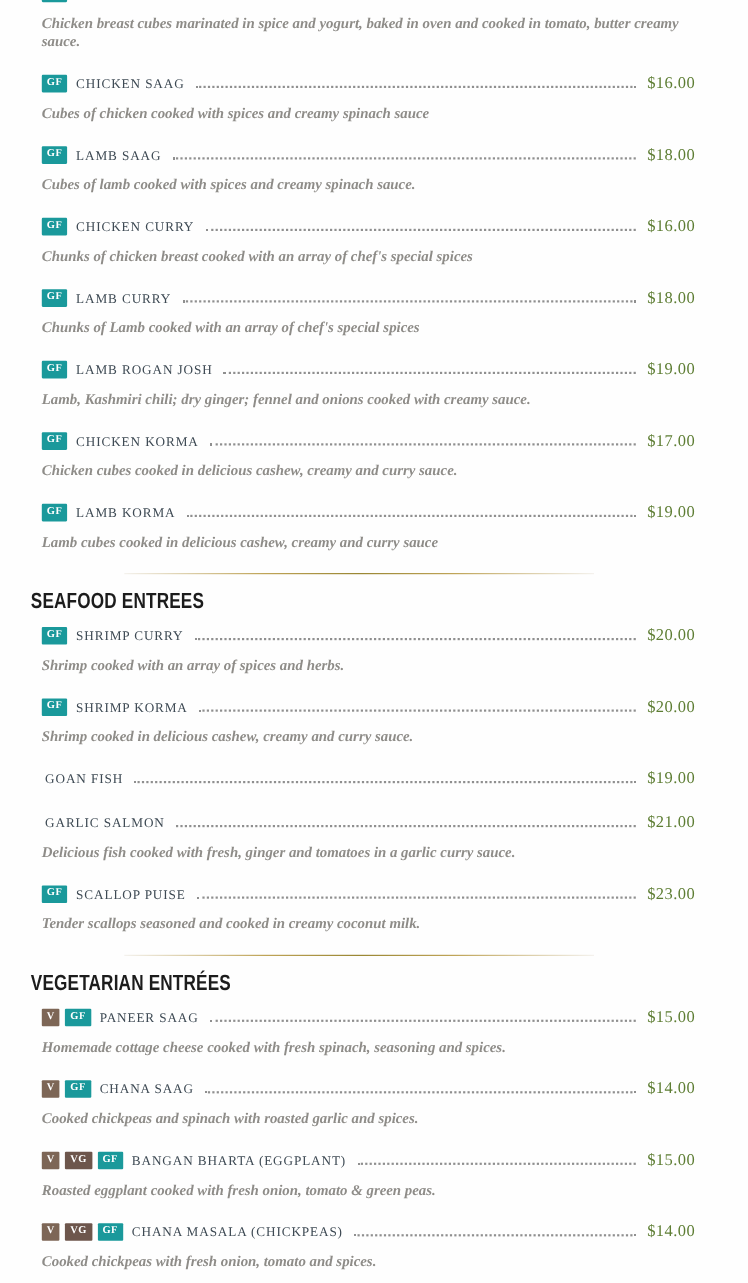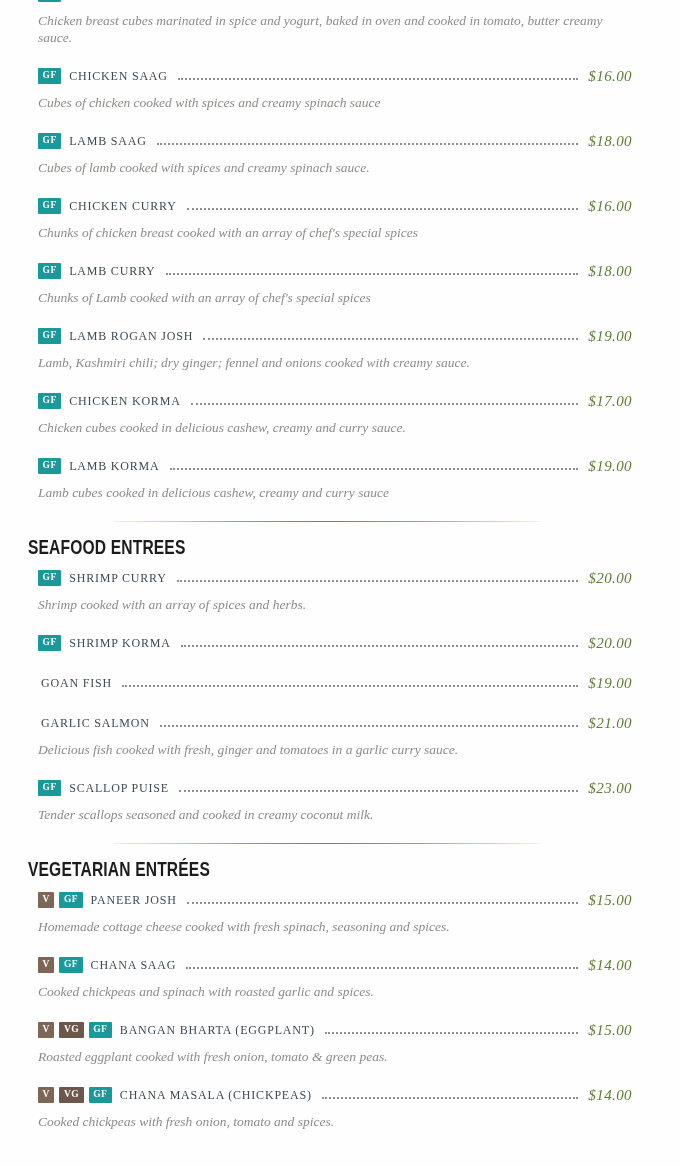--- a/index.html
+++ b/index.html
@@ -23,22 +23,22 @@
   .item.clip-top{margin-top:-16px;}
   .row{display:flex;align-items:center;height:20px;}
   .badges{display:flex;align-items:center;flex-shrink:0;}
   .badge{display:inline-block;font:700 9.5px/1 "Liberation Serif", serif;color:var(--badge-text);
          padding:3.5px 4.5px;margin-right:5px;border-radius:1px;letter-spacing:.5px;}
   .badge-gf{background:var(--badge-gf);}
   .badge-v{background:var(--badge-v);}
   .badge-vg{background:var(--badge-vg);text-align:center;}
   .name{font-size:12px;color:var(--name);letter-spacing:.8px;white-space:nowrap;flex-shrink:0;margin-left:3px;}
   .dots{flex:1;height:0;border-bottom:2px dotted var(--dots);margin:6px 10px 0 10px;min-width:20px;}
-  .price{font-size:15px;color:var(--price);letter-spacing:.4px;flex-shrink:0;font-style:italic;}
-  .desc{margin-top:8px;font-style:italic;font-size:13.5px;line-height:17px;color:var(--desc);}
+  .price{font-size:15px;color:var(--price);letter-spacing:.4px;flex-shrink:0;}
+  .desc{margin-top:8px;font-style:italic;font-size:13.5px;line-height:17px;color:var(--desc);font-weight:bold;}
 
   .section-sep{height:1px;width:427px;margin:6px 0 0 75px;
     background:linear-gradient(to right, rgba(210,200,180,.25), #b89a45 30%, #8f7a1e 50%, #b89a45 70%, rgba(210,200,180,.25));}
   .section-title{margin:12px 0 8px -10px;font-family:"Liberation Sans", sans-serif;font-weight:700;
     font-size:20px;line-height:26px;color:var(--title);letter-spacing:.2px;
     transform:scaleX(.78);transform-origin:left center;white-space:nowrap;}
 </style>
 </head>
 <body>
 
@@ -156,20 +156,21 @@
 
   <div class="item">
     <div class="row">
       <span class="badges">
           <span class="badge badge-gf">GF</span>
         </span>
       <span class="name">SHRIMP KORMA</span>
       <span class="dots"></span>
       <span class="price">$20.00</span>
     </div>
+    <div class="desc">Shrimp cooked in delicious cashew, creamy and curry sauce.</div>
   </div>
 
   <div class="item">
     <div class="row">
       <span class="badges"></span>
       <span class="name">GOAN FISH</span>
       <span class="dots"></span>
       <span class="price">$19.00</span>
     </div>
   </div>
@@ -198,21 +199,21 @@
 
   <div class="section-sep"></div>
   <h2 class="section-title">VEGETARIAN ENTRÉES</h2>
 
   <div class="item">
     <div class="row">
       <span class="badges">
           <span class="badge badge-v">V</span>
           <span class="badge badge-gf">GF</span>
         </span>
-      <span class="name">PANEER JOSH</span>
+      <span class="name">PANEER SAAG</span>
       <span class="dots"></span>
       <span class="price">$15.00</span>
     </div>
     <div class="desc">Homemade cottage cheese cooked with fresh spinach, seasoning and spices.</div>
   </div>
 
   <div class="item">
     <div class="row">
       <span class="badges">
           <span class="badge badge-v">V</span>

